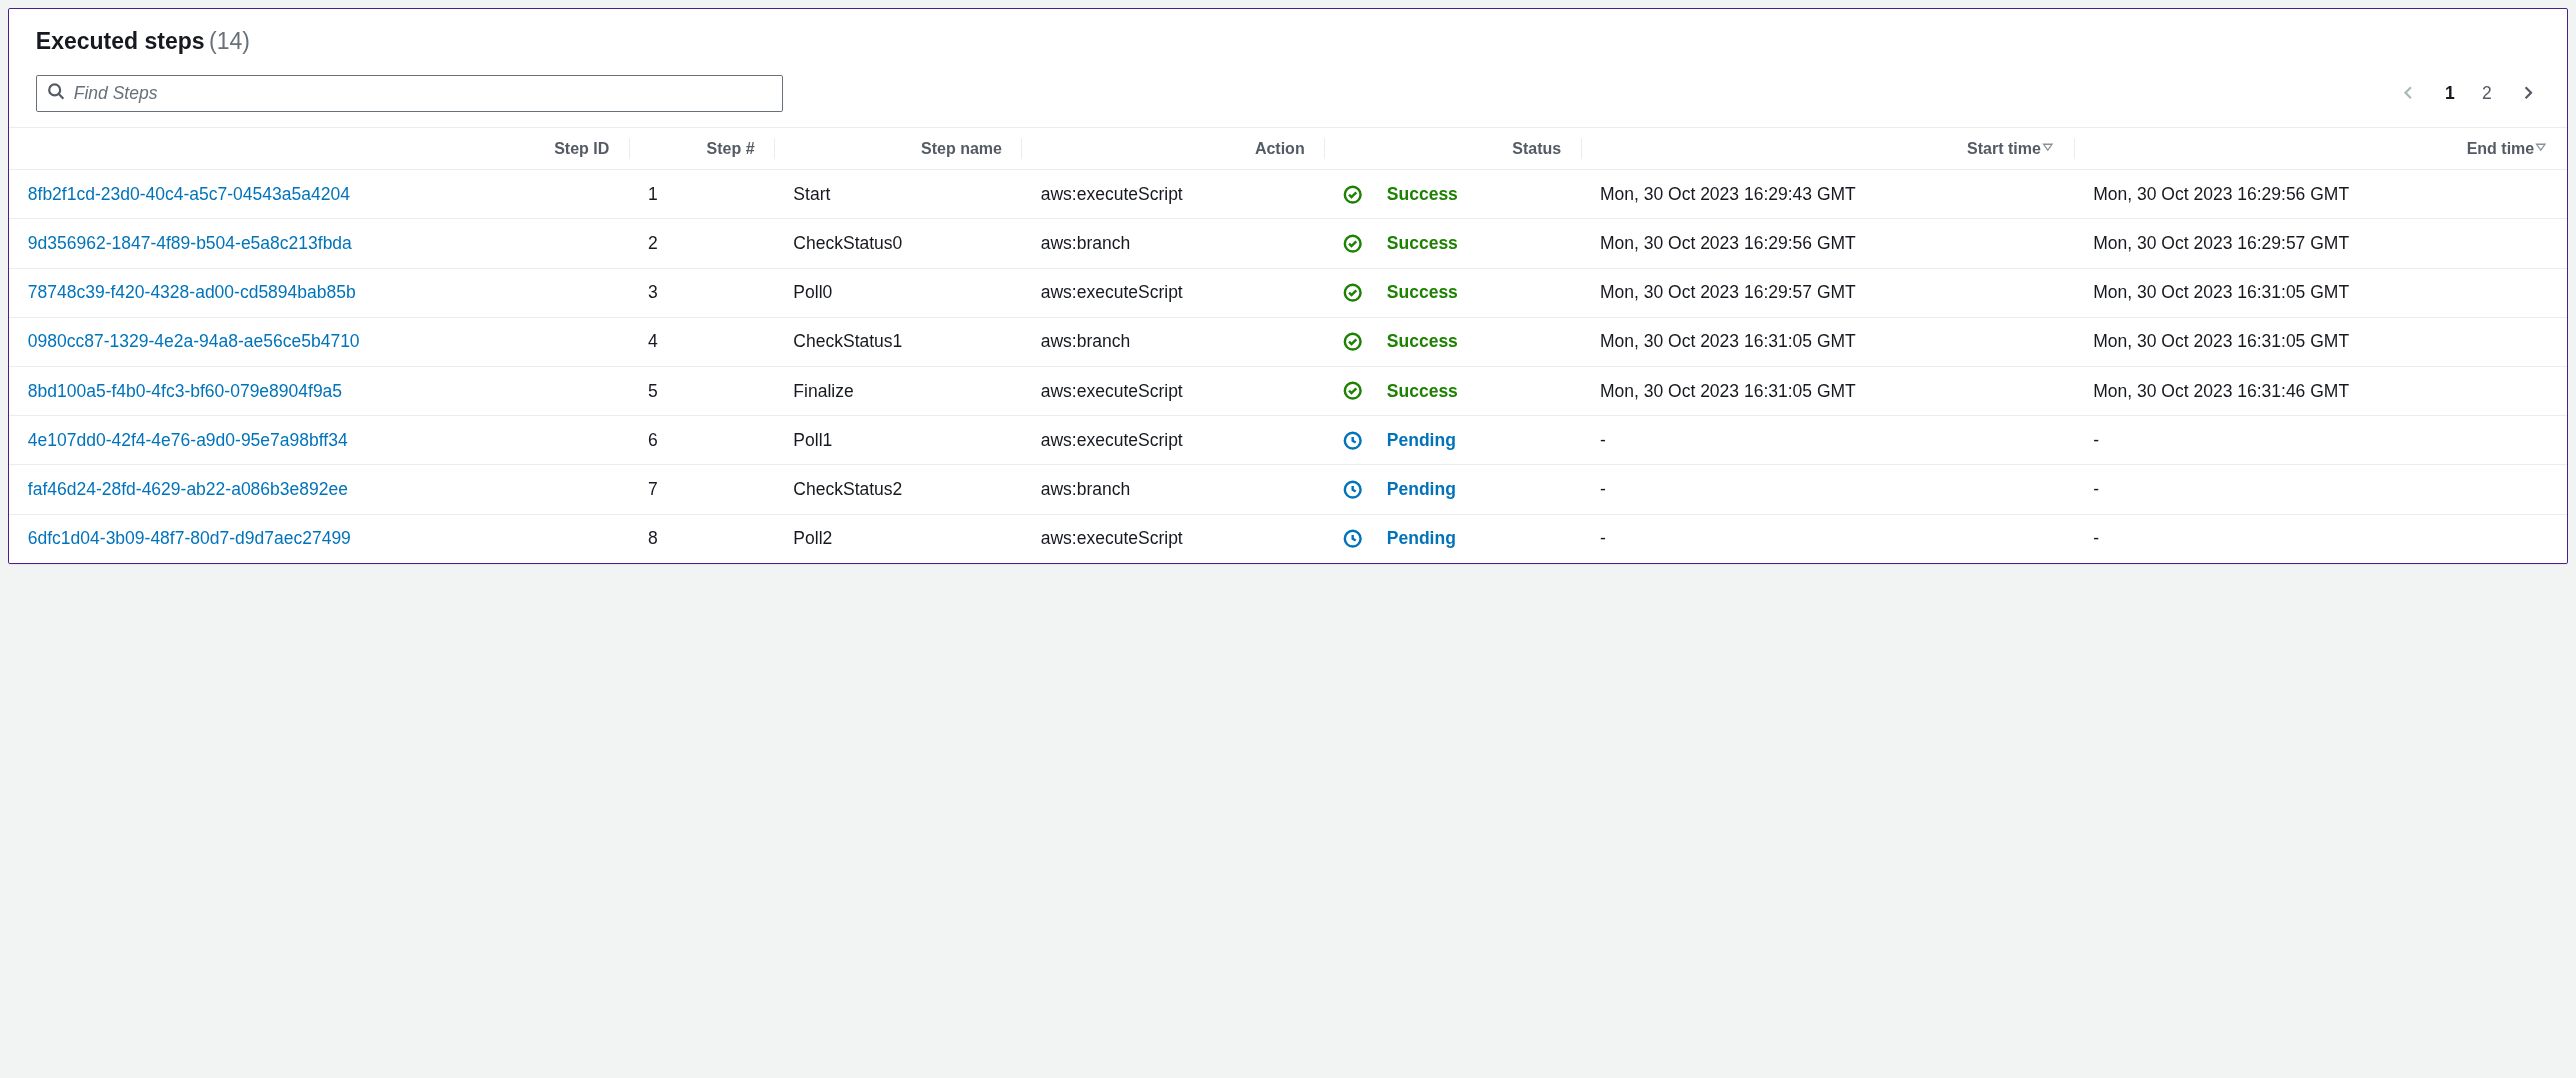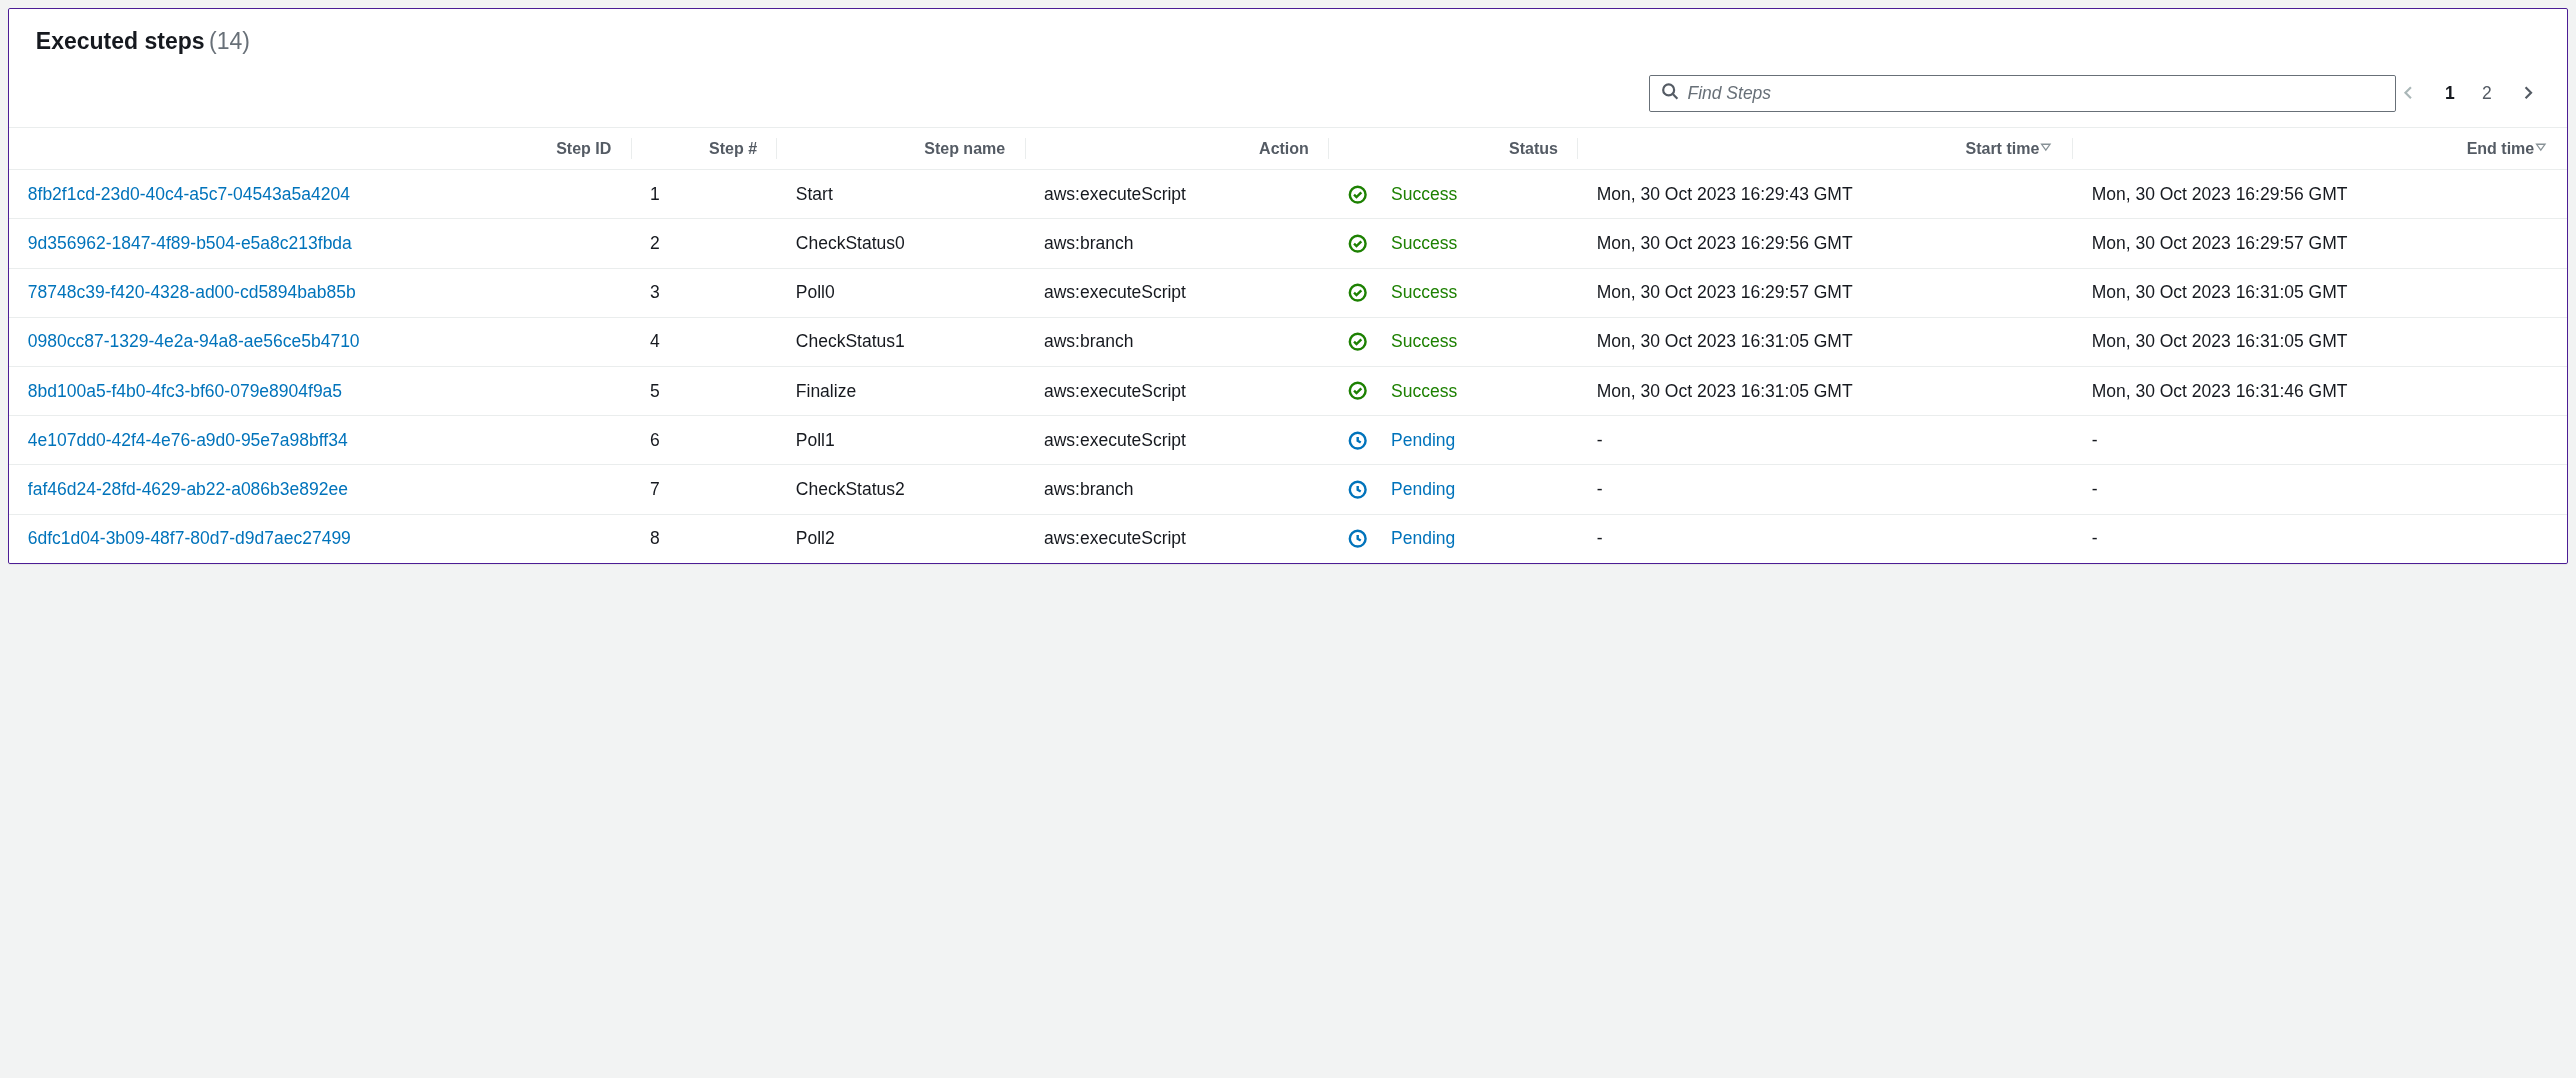--- a/index.html
+++ b/index.html
@@ -29,21 +29,21 @@
       display: inline;
     }
     .panel-count {
       font-size: 23px;
       font-weight: 400;
       color: #687078;
     }
     .toolbar {
       display: flex;
       align-items: center;
-      justify-content: flex-end;
+      justify-content: space-between;
       padding: 7.8px 27px 15.5px 27px;
     }
     .search-wrapper {
       position: relative;
       width: 747px;
     }
     .search-icon {
       position: absolute;
       left: 11.6px;
       top: 50%;
@@ -140,20 +140,21 @@
     }
     .link {
       color: #0073bb;
       text-decoration: none;
       cursor: pointer;
     }
     .status-cell {
       display: flex;
       align-items: center;
       gap: 24px;
+      font-weight: bold;
     }
     .status-success {
       color: #1d8102;
     }
     .status-pending {
       color: #0073bb;
     }
     .status-icon {
       flex-shrink: 0;
     }

